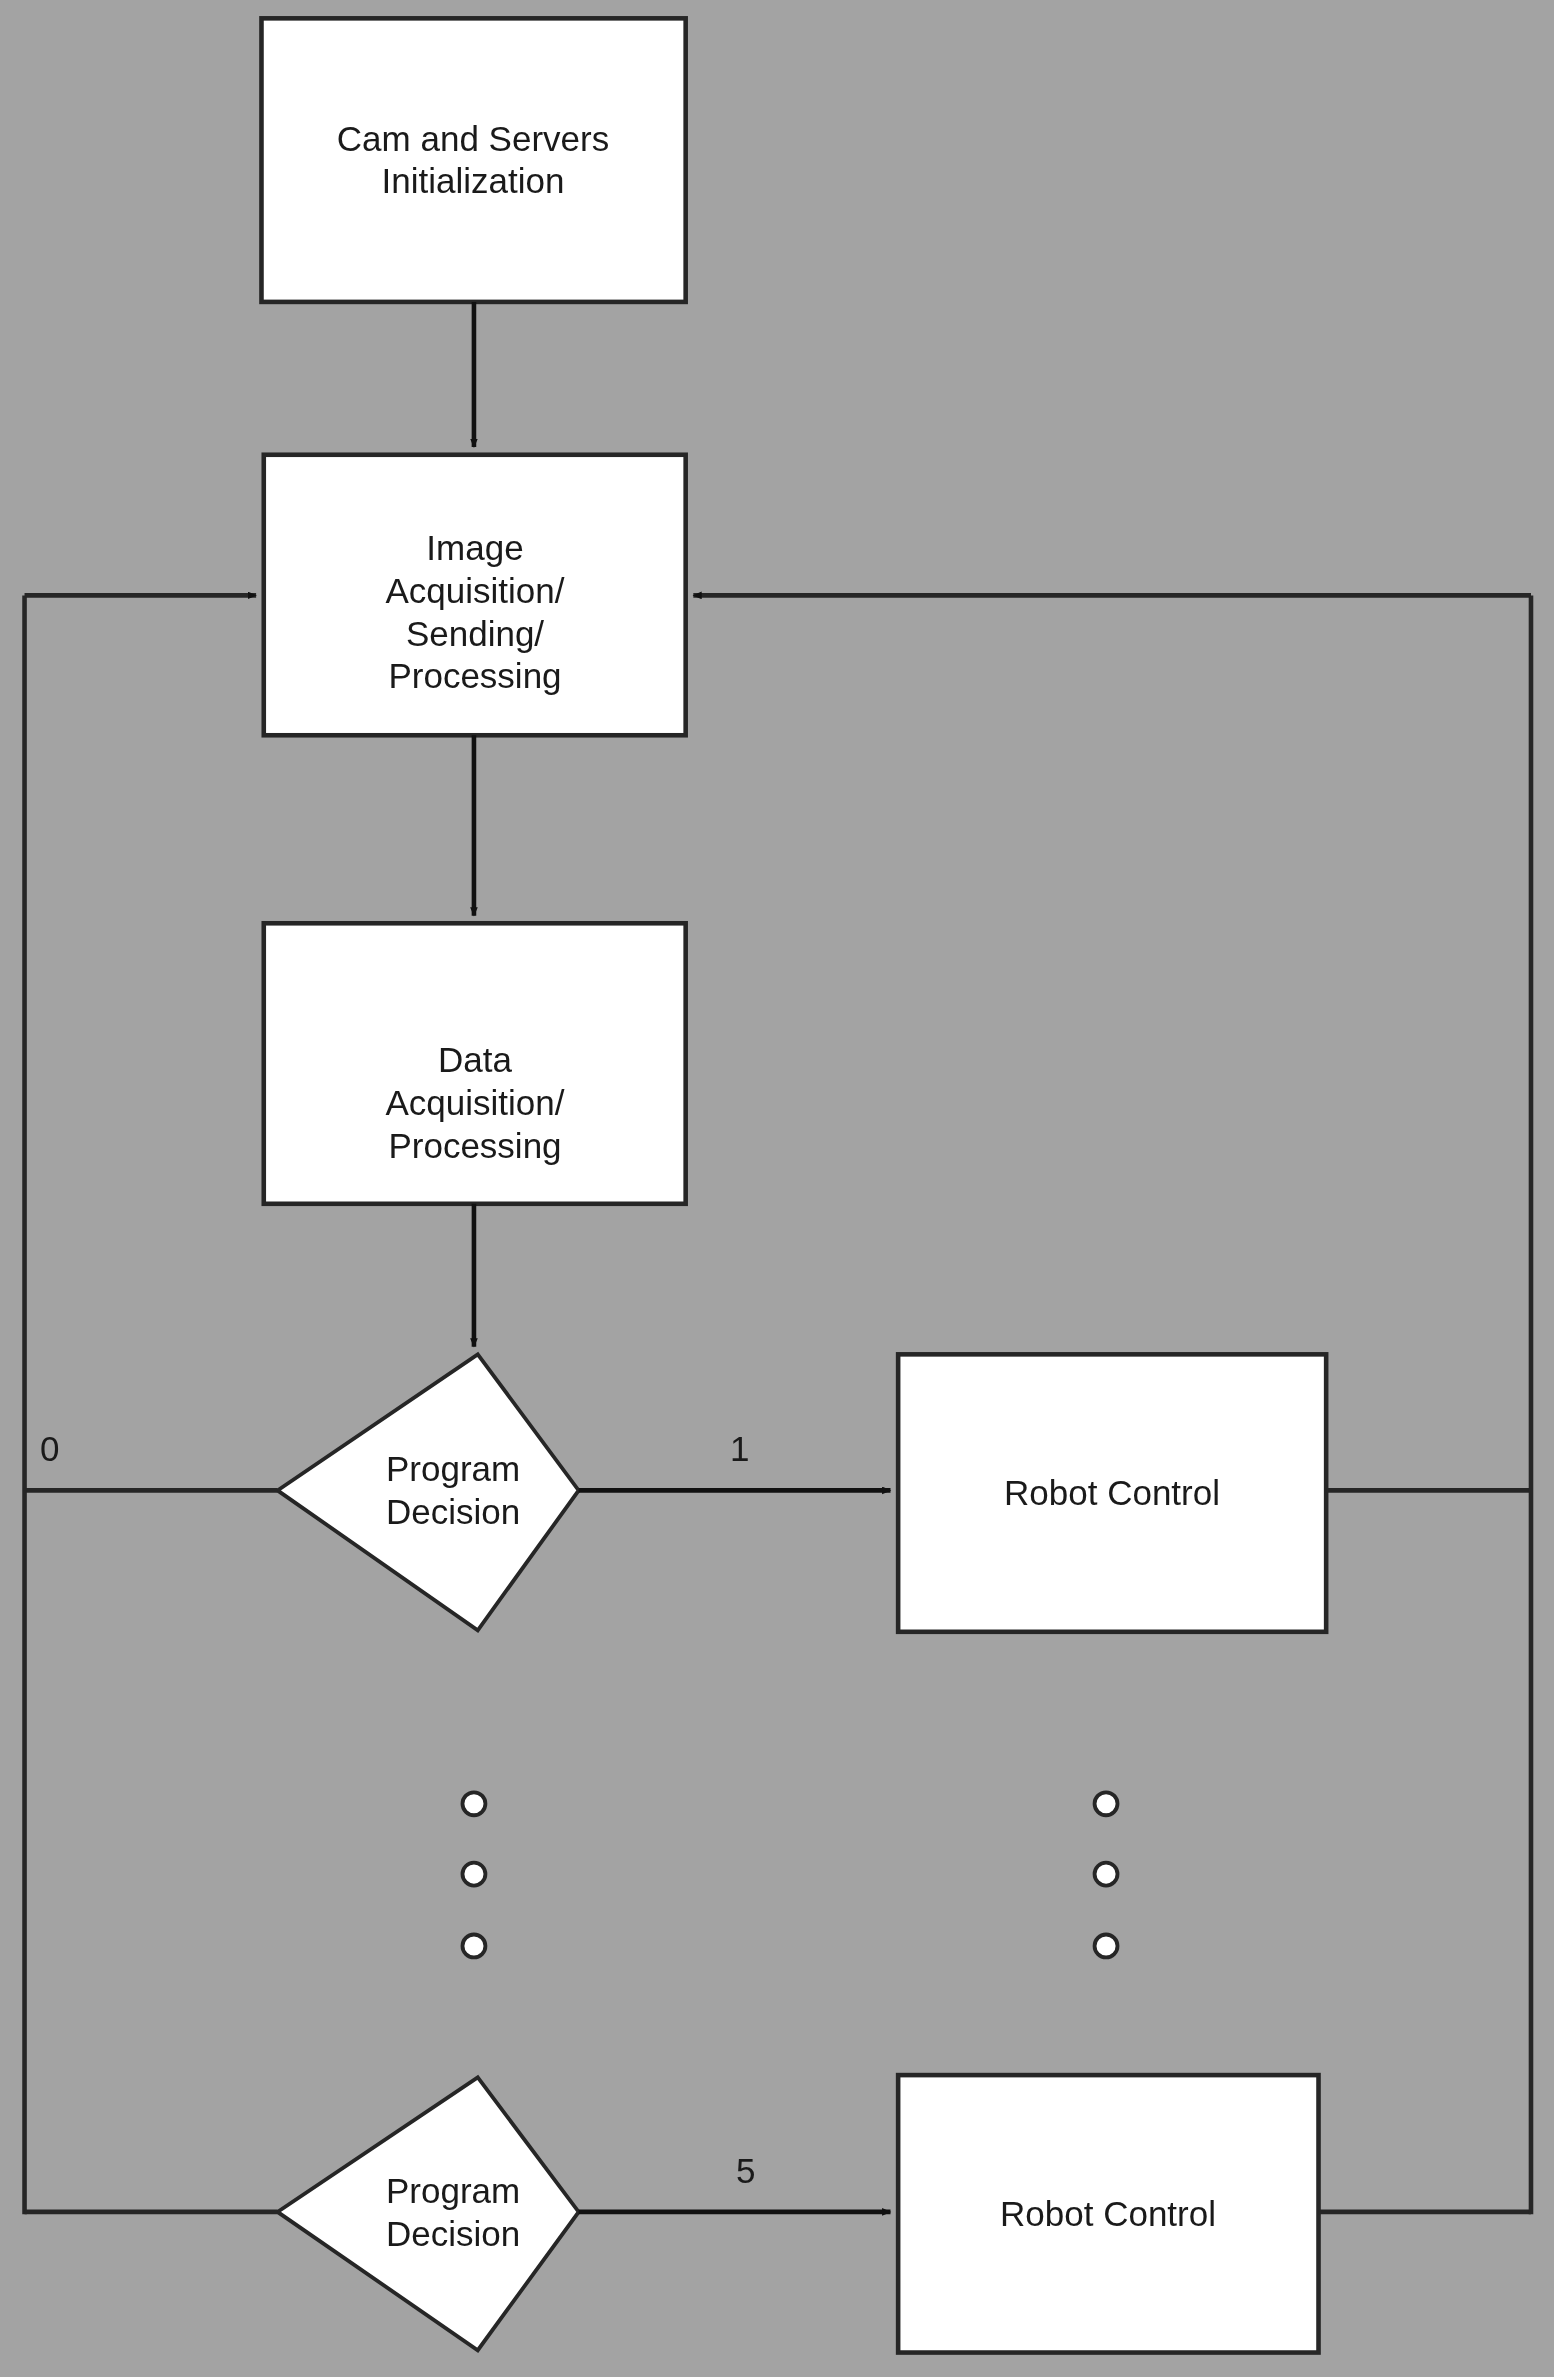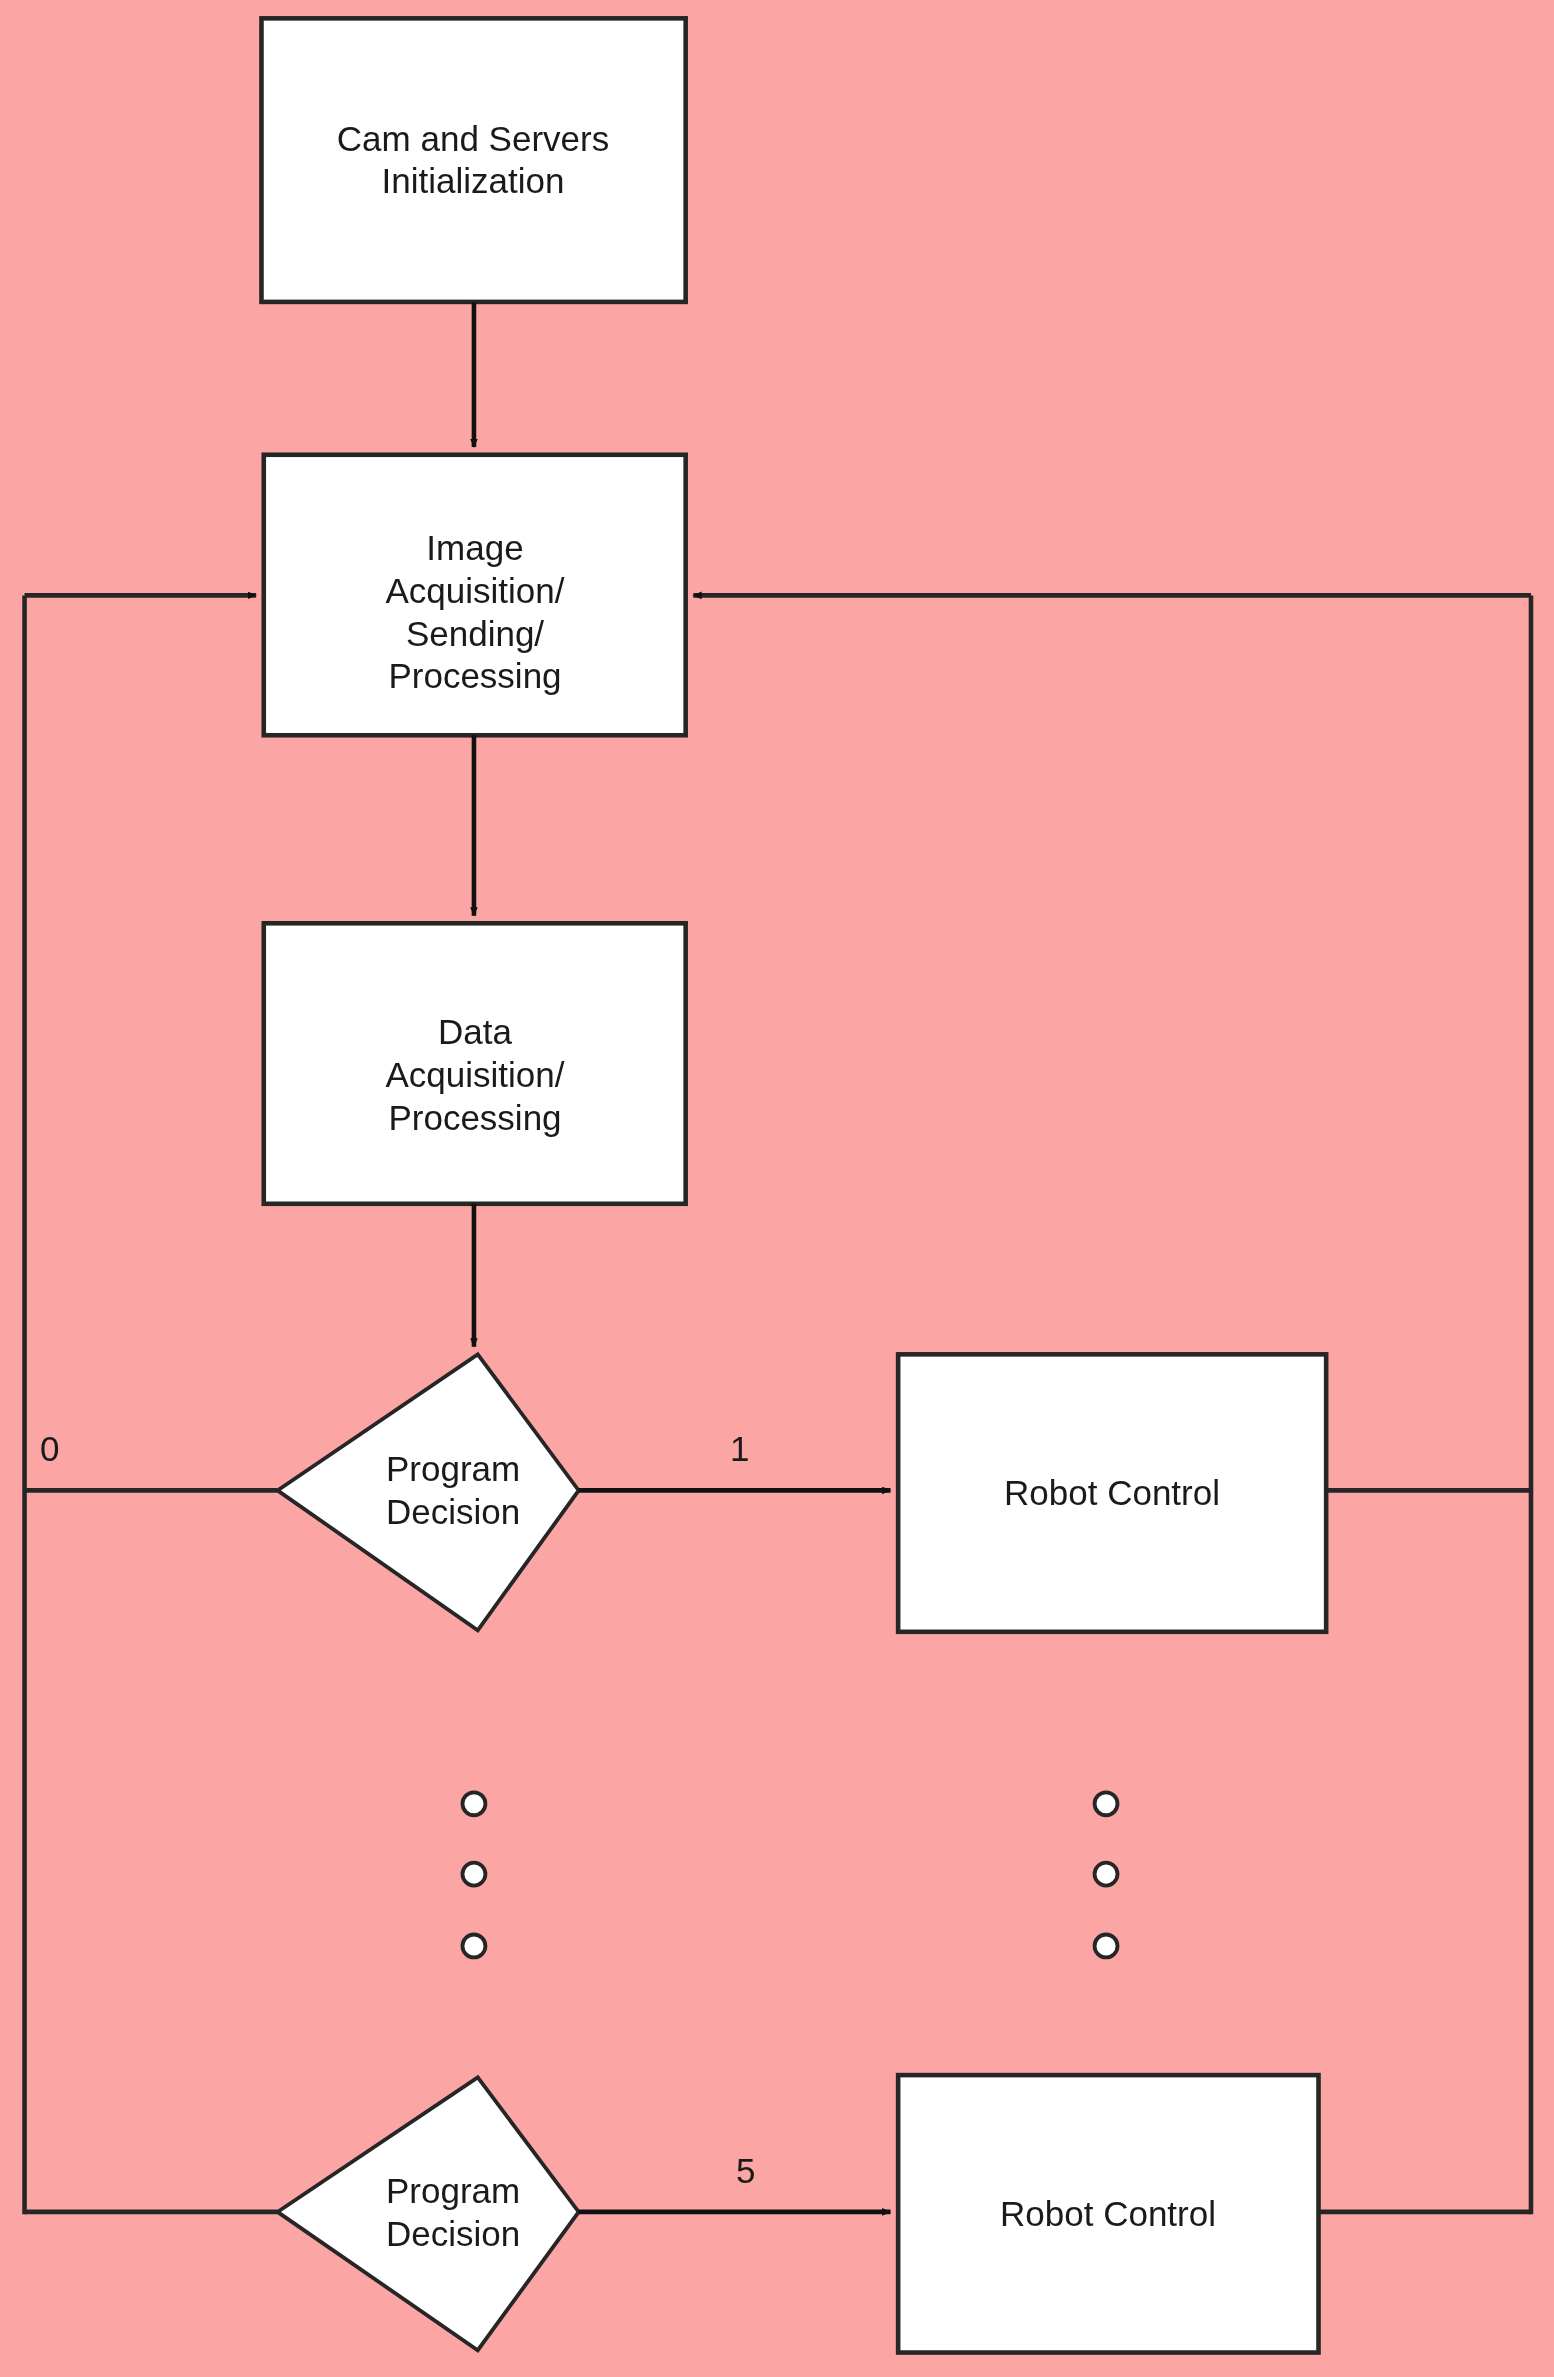--- a/index.html
+++ b/index.html
@@ -8,21 +8,21 @@
     padding: 0;
     background: #ffffff;
   }
   body {
     font-family: "Liberation Sans", sans-serif;
   }
   #canvas {
     position: relative;
     width: 1554px;
     height: 2377px;
-    background: #fca5a5;
+    background: #a3a3a3;
     overflow: hidden;
   }
   #flow-svg {
     position: absolute;
     left: 0;
     top: 0;
     width: 1554px;
     height: 2377px;
   }
   .node-text {
@@ -108,21 +108,21 @@
   </svg>
 
   <div class="node-text" style="left:261px; top:18.3px; width:424px; height:284px;">Cam and Servers
 Initialization</div>
 
   <div class="node-text" style="left:264px; top:472px; width:422px; height:281px;">Image
 Acquisition/
 Sending/
 Processing</div>
 
-  <div class="node-text" style="left:264px; top:935px; width:422px; height:281px;text-align:center;">Data
+  <div class="node-text" style="left:264px; top:963px; width:422px; height:281px;text-align:center;">Data
 Acquisition/
 Processing</div>
 
   <div class="node-text" style="left:321px; top:1422px; width:306px; height:138px; justify-content:flex-start; padding-left:65px; box-sizing:border-box;">Program
 Decision</div>
 
   <div class="node-text" style="left:898px; top:1355px; width:428px; height:277px;">Robot Control</div>
 
   <div class="node-text" style="left:321px; top:2144px; width:306px; height:138px; justify-content:flex-start; padding-left:65px; box-sizing:border-box;">Program
 Decision</div>

